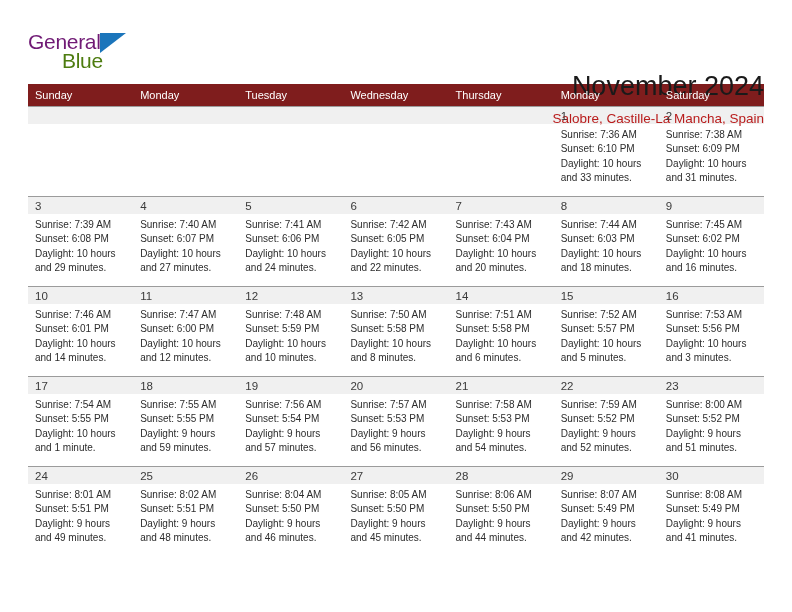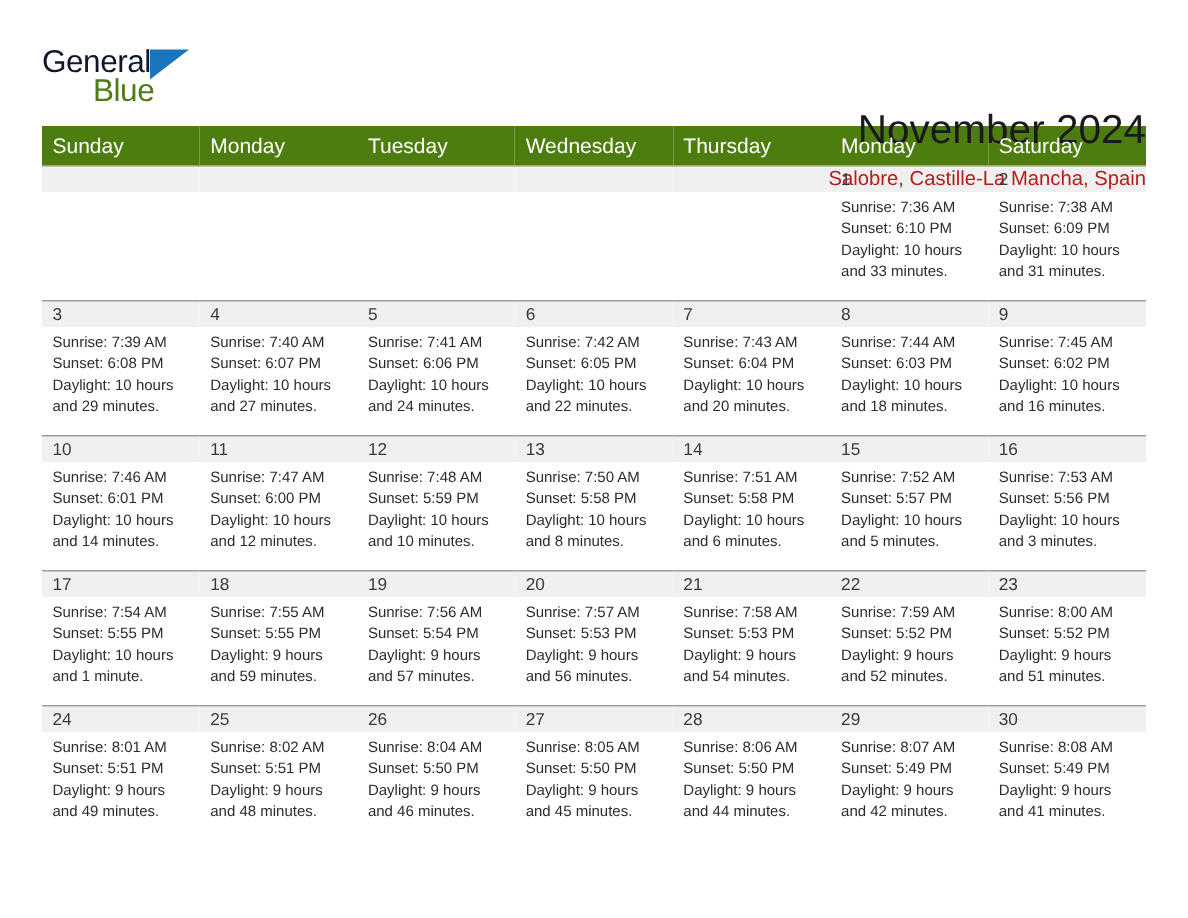--- a/index.html
+++ b/index.html
@@ -35,21 +35,21 @@
     width: 120px;
     height: 46px;
     user-select: none;
   }
   .logo-general {
     position: absolute;
     left: 0;
     top: 0;
     font-size: 21px;
     letter-spacing: -0.3px;
-    color: #0f172a;
+    color: #701a75;
     font-family: "Liberation Sans", sans-serif;
   }
   .logo-blue {
     position: absolute;
     left: 34px;
     top: 19px;
     font-size: 21px;
     letter-spacing: -0.3px;
     color: #4d7c0f;
     font-family: "Liberation Sans", sans-serif;
@@ -82,24 +82,24 @@
   }
 
   
   .calendar {
     width: 736px;
     border-collapse: collapse;
     table-layout: fixed;
     margin-top: 12px;
   }
   .calendar th {
-    background: #4d7c0f;
+    background: #7f1d1d;
     color: #ffffff;
     font-weight: normal;
-    font-size: 14px;
+    font-size: 11px;
     text-align: left;
     padding: 5px 0 5px 7px;
     height: 22px;
     border: none;
   }
   .calendar td {
     vertical-align: top;
     width: 105.14px;
     height: 90px;
     padding: 0;

